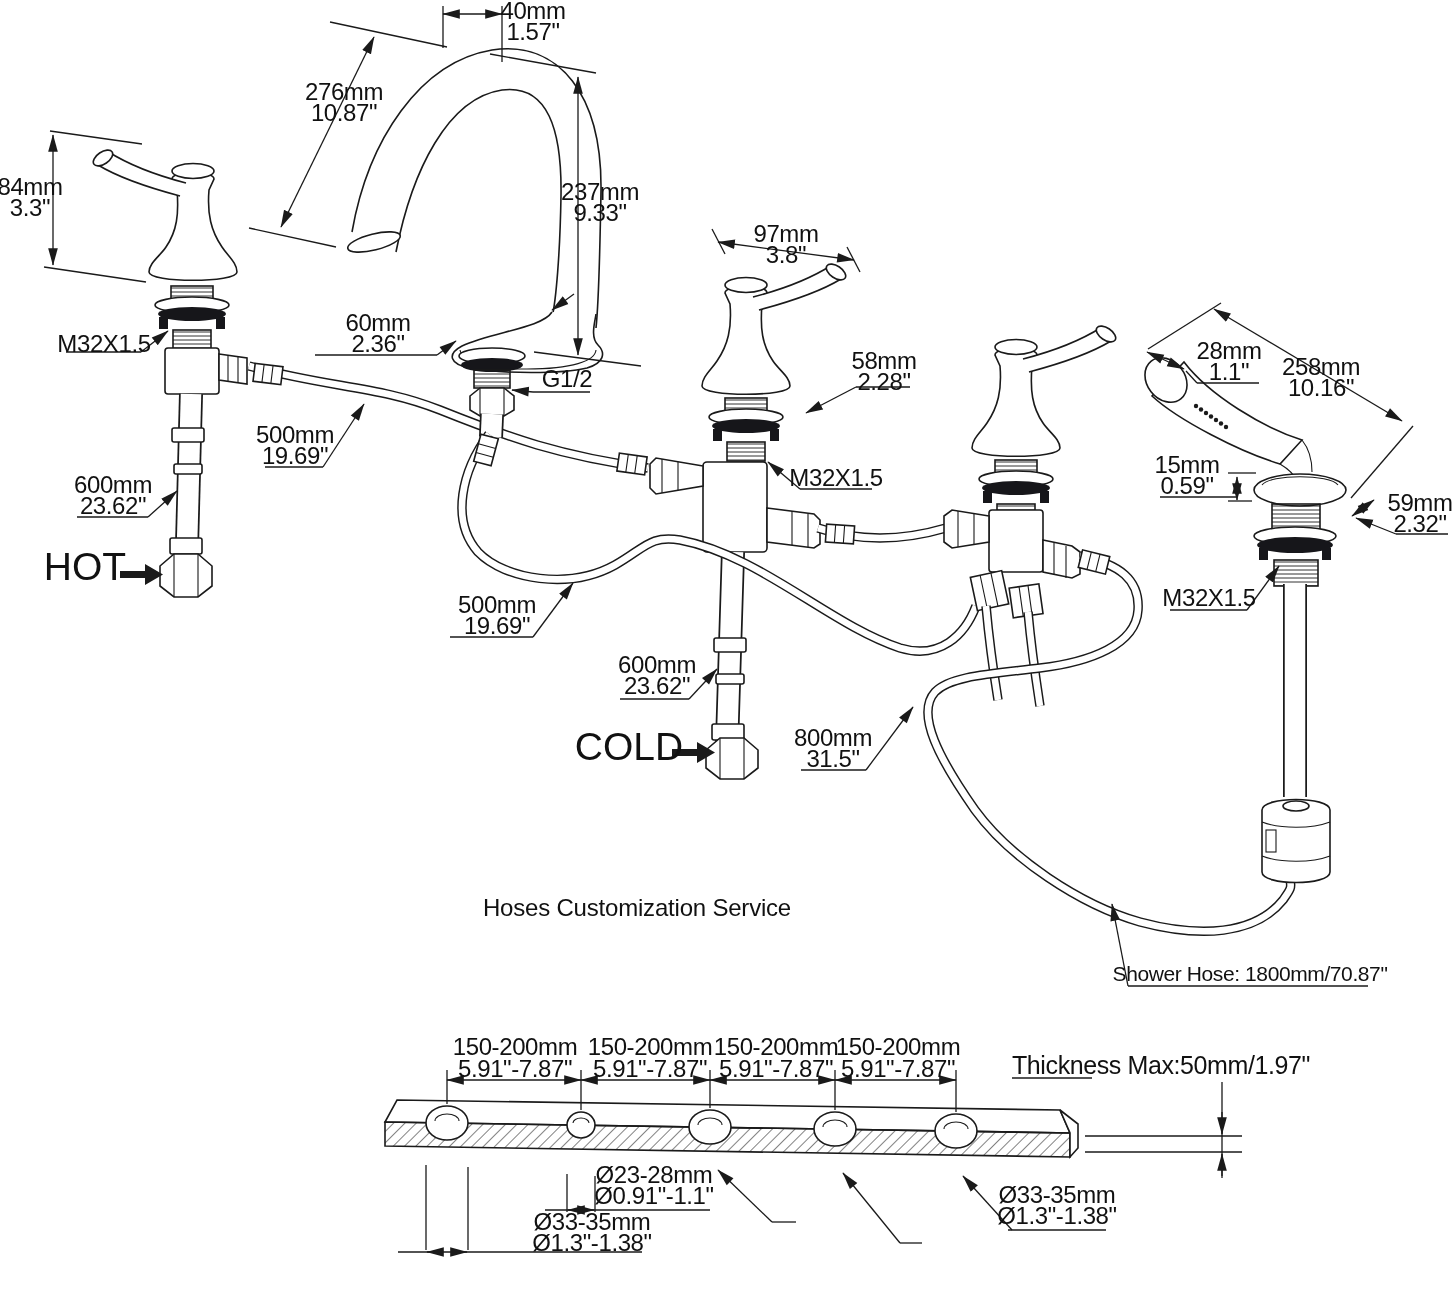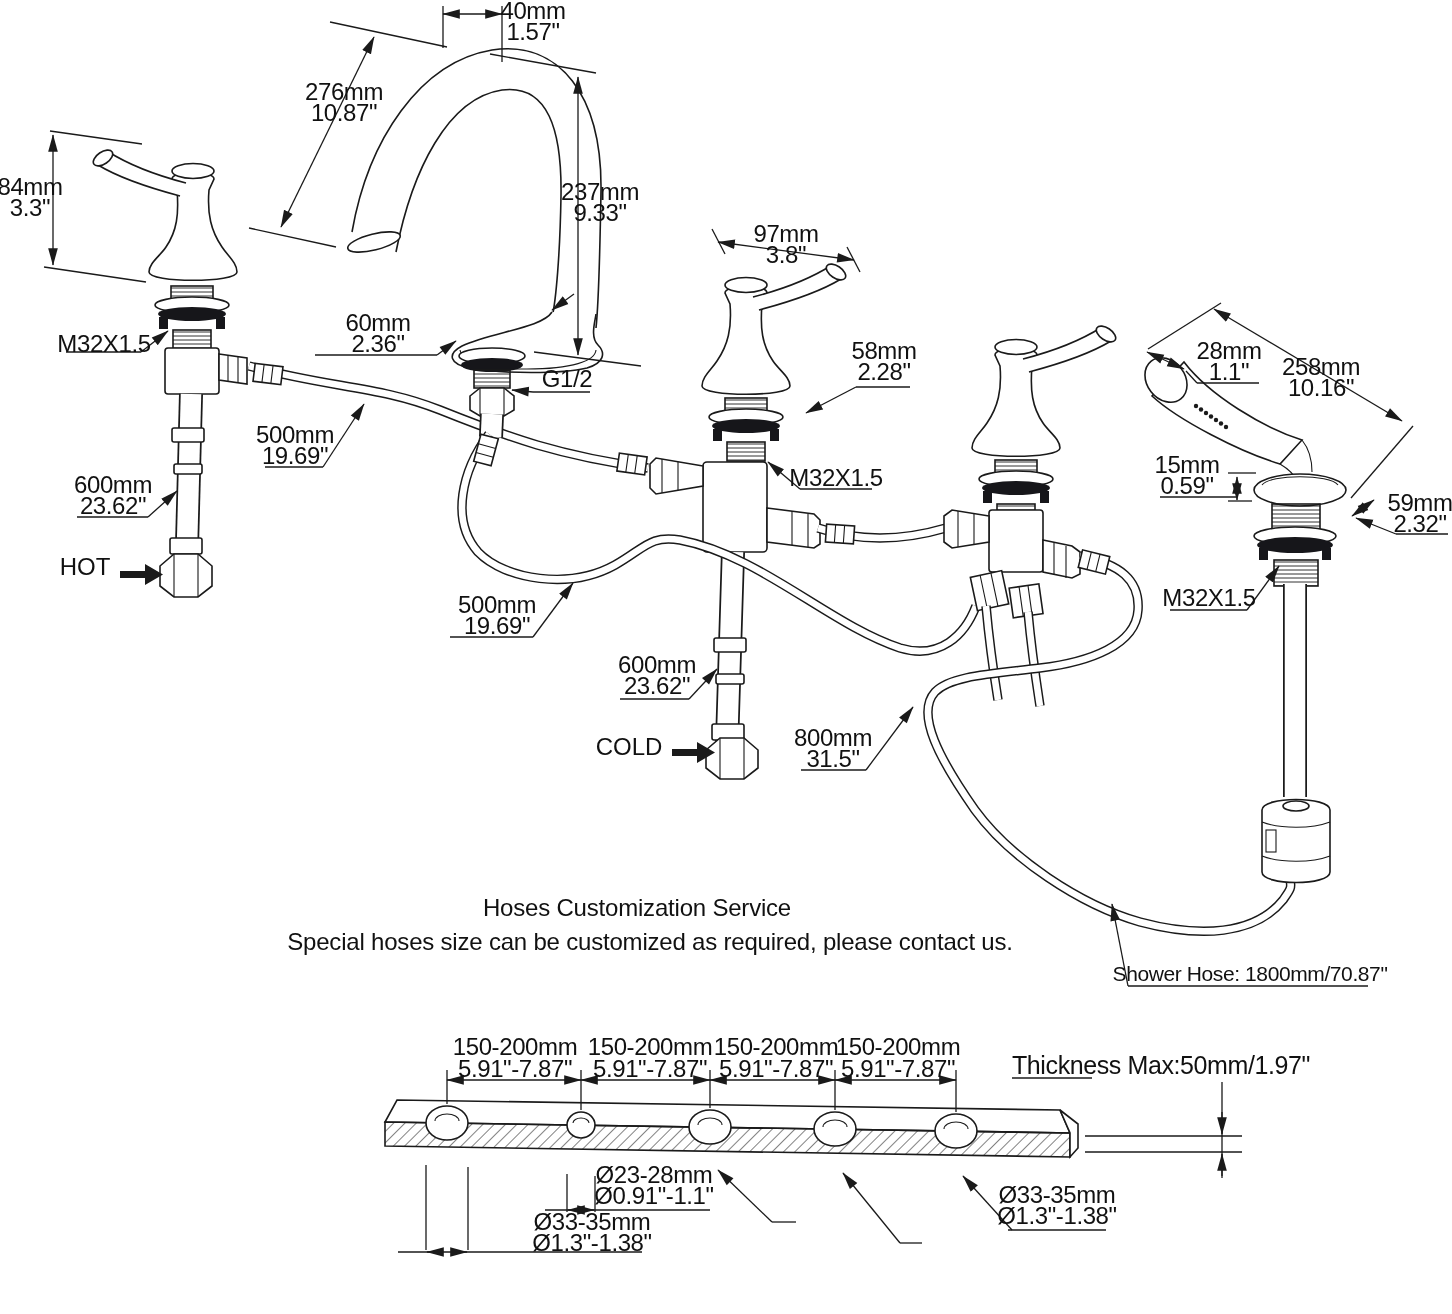--- a/index.html
+++ b/index.html
@@ -10,21 +10,21 @@
   .tn{stroke:#1a1a1a;stroke-width:1.1;fill:none;}
   .dm{stroke:#1a1a1a;stroke-width:1.3;fill:none;}
   .hose-o{stroke:#1a1a1a;stroke-width:9.5;fill:none;}
   .hose-i{stroke:#fff;stroke-width:6.6;fill:none;}
   .tube-o{stroke:#1a1a1a;stroke-width:24px;fill:none;}
   .tube-i{stroke:#fff;stroke-width:20.5px;fill:none;}
   .lbl{position:absolute;transform:translateX(-50%);text-align:center;font-size:24px;
        line-height:21px;letter-spacing:-0.4px;white-space:nowrap;}
   .lbl span{display:block;}
   .single{line-height:24px;}
-  .big{font-size:24px;letter-spacing:0;}
+  .big{font-size:39px;letter-spacing:0;}
   .head{font-size:24px;line-height:33px;letter-spacing:-0.2px;}
   .small21{font-size:21px;}
   .left-align{transform:none;text-align:left;}
   .spanlbl{font-size:24px;line-height:22px;}
   .tips{font-size:28px;letter-spacing:-0.4px;}
 </style>
 </head>
 <body>
 
 <div id="page">
@@ -396,21 +396,21 @@
       <span>60mm</span>
       <span>2.36"</span>
     </div>
 <div class="lbl single" style="left:567px;top:367px">
       <span>G1/2</span>
     </div>
 <div class="lbl" style="left:786px;top:223px">
       <span>97mm</span>
       <span>3.8"</span>
     </div>
-<div class="lbl" style="left:884px;top:340px">
+<div class="lbl" style="left:884px;top:350px">
       <span>58mm</span>
       <span>2.28"</span>
     </div>
 <div class="lbl single" style="left:836px;top:466px">
       <span>M32X1.5</span>
     </div>
 <div class="lbl" style="left:497px;top:594px">
       <span>500mm</span>
       <span>19.69"</span>
     </div>
@@ -443,23 +443,20 @@
     </div>
 <div class="lbl single" style="left:1209px;top:586px">
       <span>M32X1.5</span>
     </div>
 <div class="lbl single small21" style="left:1250px;top:962px">
       <span>Shower Hose: 1800mm/70.87"</span>
     </div>
 <div class="lbl head" style="left:637px;top:891px">
       <span>Hoses Customization Service</span>
     </div>
-<div class="lbl head" style="left:650px;top:925px">
-      <span>Special hoses size can be customized as required, please contact us.</span>
-    </div>
 <div class="lbl spanlbl" style="left:515px;top:1036px">
       <span>150-200mm</span>
       <span>5.91"-7.87"</span>
     </div>
 <div class="lbl spanlbl" style="left:650px;top:1036px">
       <span>150-200mm</span>
       <span>5.91"-7.87"</span>
     </div>
 <div class="lbl spanlbl" style="left:776px;top:1036px">
       <span>150-200mm</span>

